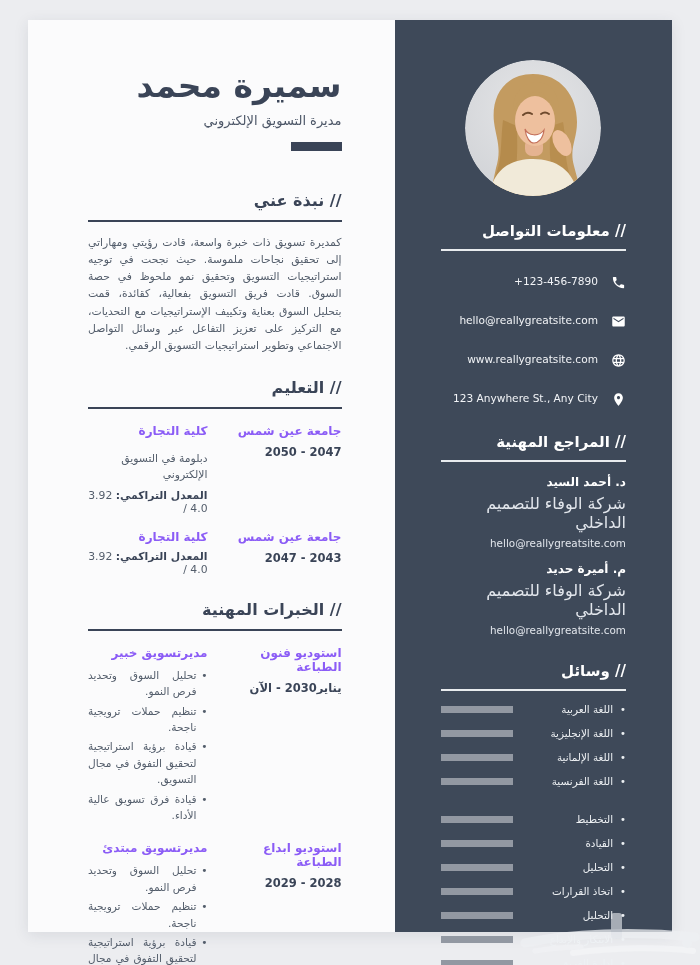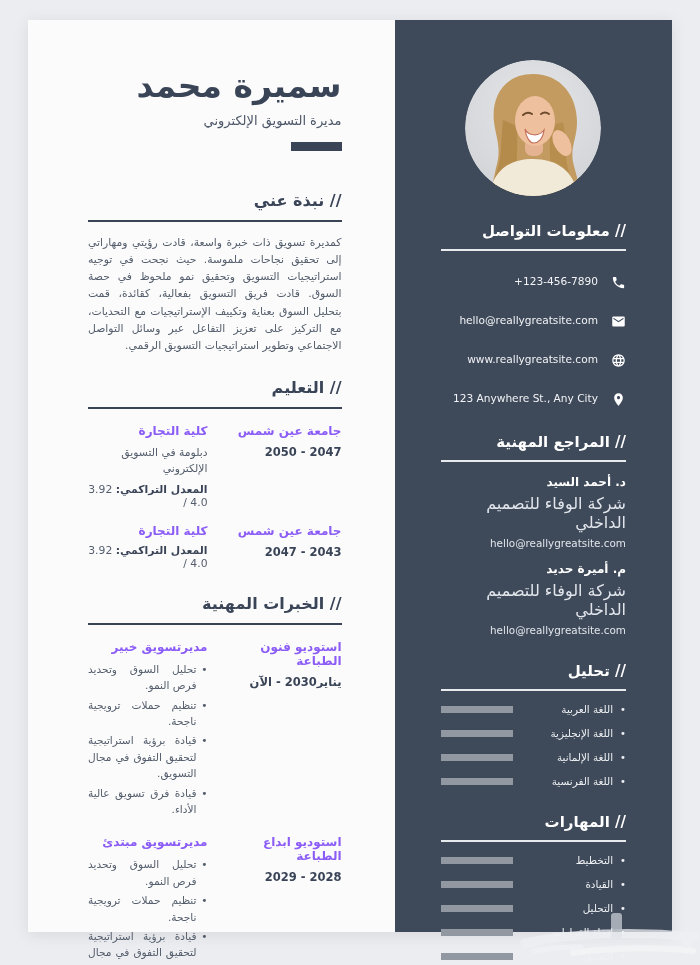--- a/index.html
+++ b/index.html
@@ -22,21 +22,21 @@
   .accent { margin-top:14px; width:51px; height:9px; background:#3a4457; }
   .sec-h {
     margin-top:40px; font-size:16px; font-weight:700; color:#3a4457;
     padding-bottom:10px; border-bottom:2.5px solid #3a4457;
   }
   .sec-h.tight { margin-top:24px; }
   .about-p { margin-top:12px; font-size:10.8px; line-height:1.6; color:#535d6b; text-align:justify; }
   .entry { margin-top:15px; display:grid; grid-template-columns:118px 1fr; column-gap:16px; }
   .e-school,.e-fac,.x-co,.x-role { font-size:12px; font-weight:700; color:#8b5cf6; }
   .e-dates,.x-dates { margin-top:7px; font-size:11.5px; font-weight:700; color:#3a4457; }
-  .e-degree { margin-top:7px; font-size:10.8px; color:#535d6b; line-height:1.45; }
+  .e-degree { margin-top:13px; font-size:10.8px; color:#535d6b; line-height:1.45; }
   .e-gpa { margin-top:6px; font-size:10.8px; color:#535d6b; }
   .e-gpa b { color:#3a4457; font-weight:700; }
   .x-bullets { margin-top:7px; list-style:none; }
   .x-bullets li {
     position:relative; padding-right:11px; margin-bottom:3px;
     font-size:10.6px; line-height:1.55; color:#535d6b; text-align:justify;
   }
   .x-bullets li::before { content:"•"; position:absolute; right:0; top:0; color:#535d6b; }
   
   .sidebar { width:291px; background:#3e4959; direction:rtl; padding:0 46px 20px; color:#fff; }
@@ -220,21 +220,21 @@
   </div>
           <div class="ref">
     <div class="ref-n">م. أميرة حديد</div>
     <div class="ref-c">شركة الوفاء للتصميم الداخلي</div>
     <div class="ref-e">hello@reallygreatsite.com</div>
   </div>
         </div>
     </section>
 
     <section class="side-sec">
-      <h2 class="side-h">// تحليل</h2>
+      <h2 class="side-h">// وسائل</h2>
       <div id="lang-list">
           <div class="b-row">
     <span class="b-dot">•</span>
     <span class="b-lb">اللغة العربية</span>
     <span class="b-bar"><span class="b-fill" style="width: 100%;"></span></span>
   </div>
           <div class="b-row">
     <span class="b-dot">•</span>
     <span class="b-lb">اللغة الإنجليزية</span>
     <span class="b-bar"><span class="b-fill" style="width: 83%;"></span></span>
@@ -246,21 +246,20 @@
   </div>
           <div class="b-row">
     <span class="b-dot">•</span>
     <span class="b-lb">اللغة الفرنسية</span>
     <span class="b-bar"><span class="b-fill" style="width: 29%;"></span></span>
   </div>
         </div>
     </section>
 
     <section class="side-sec">
-      <h2 class="side-h">// المهارات</h2>
       <div id="skill-list">
           <div class="b-row">
     <span class="b-dot">•</span>
     <span class="b-lb">التخطيط</span>
     <span class="b-bar"><span class="b-fill" style="width: 100%;"></span></span>
   </div>
           <div class="b-row">
     <span class="b-dot">•</span>
     <span class="b-lb">القيادة</span>
     <span class="b-bar"><span class="b-fill" style="width: 83%;"></span></span>

